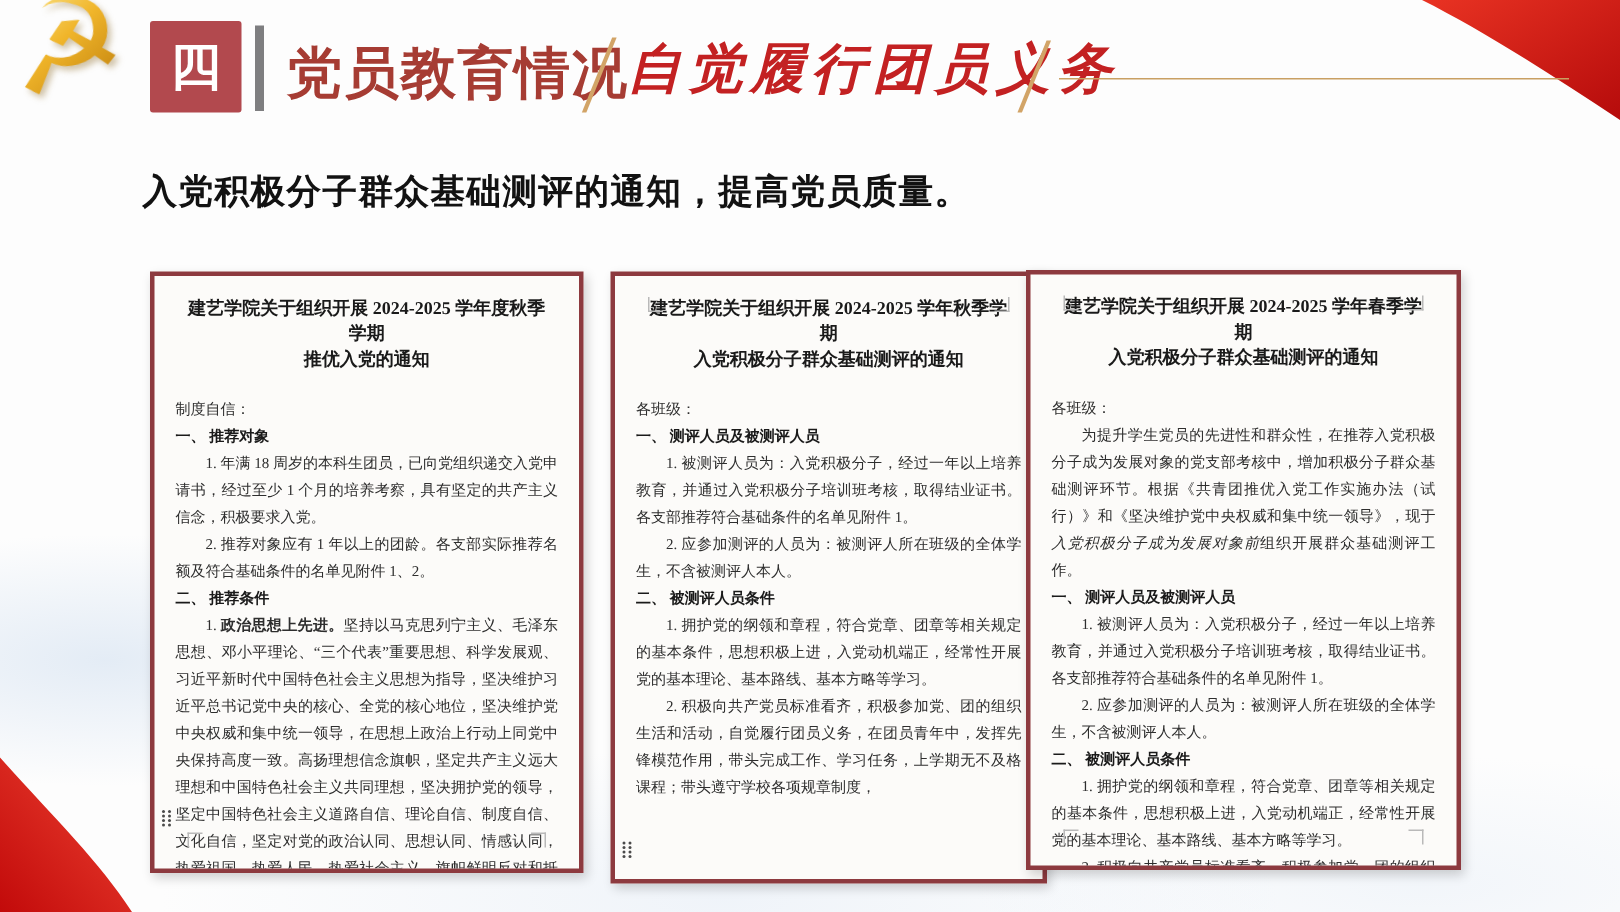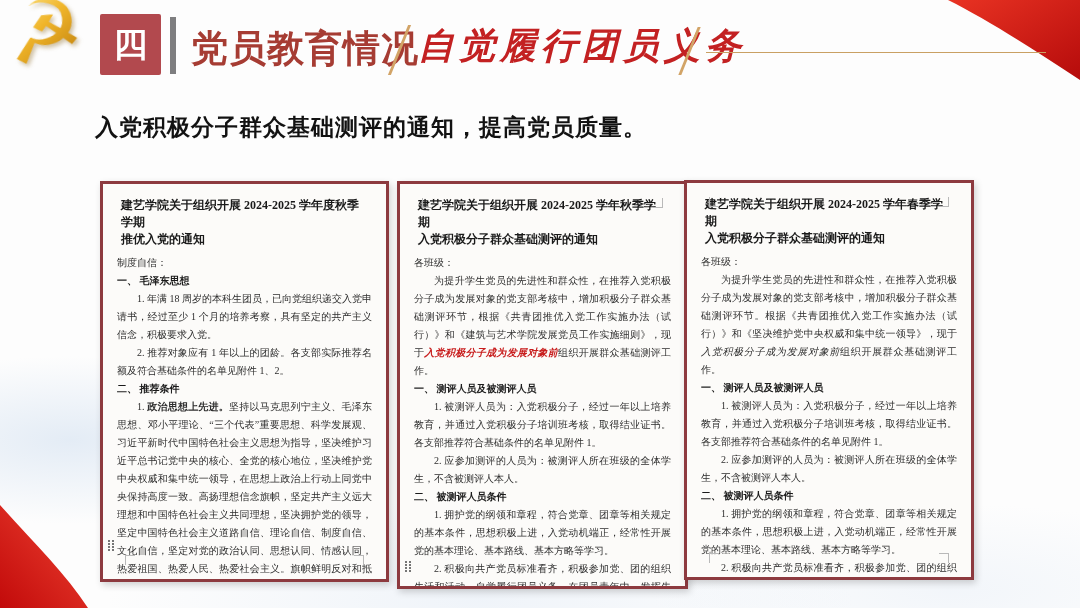--- a/index.html
+++ b/index.html
@@ -46,24 +46,24 @@
     letter-spacing:1px;white-space:nowrap;
   }
 
   
   .doc{
     position:absolute;background:#fcfbf9;border:3px solid #8d3a3f;
     box-shadow:2px 3px 7px rgba(0,0,0,.18);overflow:hidden;
     font-family:"Liberation Serif",serif;color:#2e2e2e;
   }
   .doc1{left:100px;top:181px;width:283px;height:395px;}
-  .doc2{left:397px;top:181px;width:285px;height:402px;}
+  .doc2{left:407px;top:181px;width:285px;height:402px;}
   .doc3{left:684px;top:180px;width:284px;height:394px;}
   .doc-title{
-    margin:13px 18px 6px;font-weight:bold;font-size:12px;
+    margin:13px 18px 17px;text-align:center;font-weight:bold;font-size:12px;
     line-height:17px;color:#1a1a1a;
   }
   .doc-body{margin:6px 14px 0;font-size:10px;line-height:18px;text-align:justify;}
   .doc-body p{margin:0;}
   .para.indent{text-indent:2em;}
   .para.heading{font-weight:bold;color:#1a1a1a;}
   .b{font-weight:bold;}
   .r{color:#c81e1e;font-weight:bold;font-style:italic;}
   .i{font-style:italic;}
   .handle{position:absolute;left:5px;display:grid;grid-template-columns:3px 3px;grid-gap:1px;}
@@ -109,21 +109,21 @@
 
   <div class="subtitle">入党积极分子群众基础测评的通知，提高党员质量。</div>
 
   <div class="doc doc1">
     <div class="doc-title">
         <div>建艺学院关于组织开展 2024-2025 学年度秋季学期</div>
         <div>推优入党的通知</div>
       </div>
     <div class="doc-body">
         <p class="para plain"><span>制度自信：</span></p>
-        <p class="para heading"><span>一、 毛泽东思想</span></p>
+        <p class="para heading"><span>一、 推荐对象</span></p>
         <p class="para indent"><span>1. 年满 18 周岁的本科生团员，已向党组织递交入党申请书，经过至少 1 个月的培养考察，具有坚定的共产主义信念，积极要求入党。</span></p>
         <p class="para indent"><span>2. 推荐对象应有 1 年以上的团龄。各支部实际推荐名额及符合基础条件的名单见附件 1、2。</span></p>
         <p class="para heading"><span>二、 推荐条件</span></p>
         <p class="para indent"><span>1. </span><span class="b">政治思想上先进。</span><span>坚持以马克思列宁主义、毛泽东思想、邓小平理论、“三个代表”重要思想、科学发展观、习近平新时代中国特色社会主义思想为指导，坚决维护习近平总书记党中央的核心、全党的核心地位，坚决维护党中央权威和集中统一领导，在思想上政治上行动上同党中央保持高度一致。高扬理想信念旗帜，坚定共产主义远大理想和中国特色社会主义共同理想，坚决拥护党的领导，坚定中国特色社会主义道路自信、理论自信、制度自信、文化自信，坚定对党的政治认同、思想认同、情感认同，热爱祖国、热爱人民、热爱社会主义。旗帜鲜明反对和抵制违背党中央精神的错误言行，积极弘扬主</span></p>
       </div>
     <div class="mark m-bl"></div>
     <div class="mark m-br"></div>
   <div class="handle h1">
         <i></i>
         <i></i>
@@ -136,21 +136,20 @@
       </div>
     </div>
 
   <div class="doc doc2">
     <div class="doc-title">
         <div>建艺学院关于组织开展 2024-2025 学年秋季学期</div>
         <div>入党积极分子群众基础测评的通知</div>
       </div>
     <div class="doc-body">
         <p class="para plain"><span>各班级：</span></p>
-        <p class="para indent"><span>为提升学生党员的先进性和群众性，在推荐入党积极分子成为发展对象的党支部考核中，增加积极分子群众基础测评环节，根据《共青团推优入党工作实施办法（试行）》和《建筑与艺术学院发展党员工作实施细则》，现于</span><span class="r">入党积极分子成为发展对象前</span><span>组织开展群众基础测评工作。</span></p>
         <p class="para heading"><span>一、 测评人员及被测评人员</span></p>
         <p class="para indent"><span>1. 被测评人员为：入党积极分子，经过一年以上培养教育，并通过入党积极分子培训班考核，取得结业证书。各支部推荐符合基础条件的名单见附件 1。</span></p>
         <p class="para indent"><span>2. 应参加测评的人员为：被测评人所在班级的全体学生，不含被测评人本人。</span></p>
         <p class="para heading"><span>二、 被测评人员条件</span></p>
         <p class="para indent"><span>1. 拥护党的纲领和章程，符合党章、团章等相关规定的基本条件，思想积极上进，入党动机端正，经常性开展党的基本理论、基本路线、基本方略等学习。</span></p>
         <p class="para indent"><span>2. 积极向共产党员标准看齐，积极参加党、团的组织生活和活动，自觉履行团员义务，在团员青年中，发挥先锋模范作用，带头完成工作、学习任务，上学期无不及格课程；带头遵守学校各项规章制度，</span></p>
       </div>
     <div class="mark m-tl"></div>
     <div class="mark m-tr"></div>
   <div class="handle h2">

